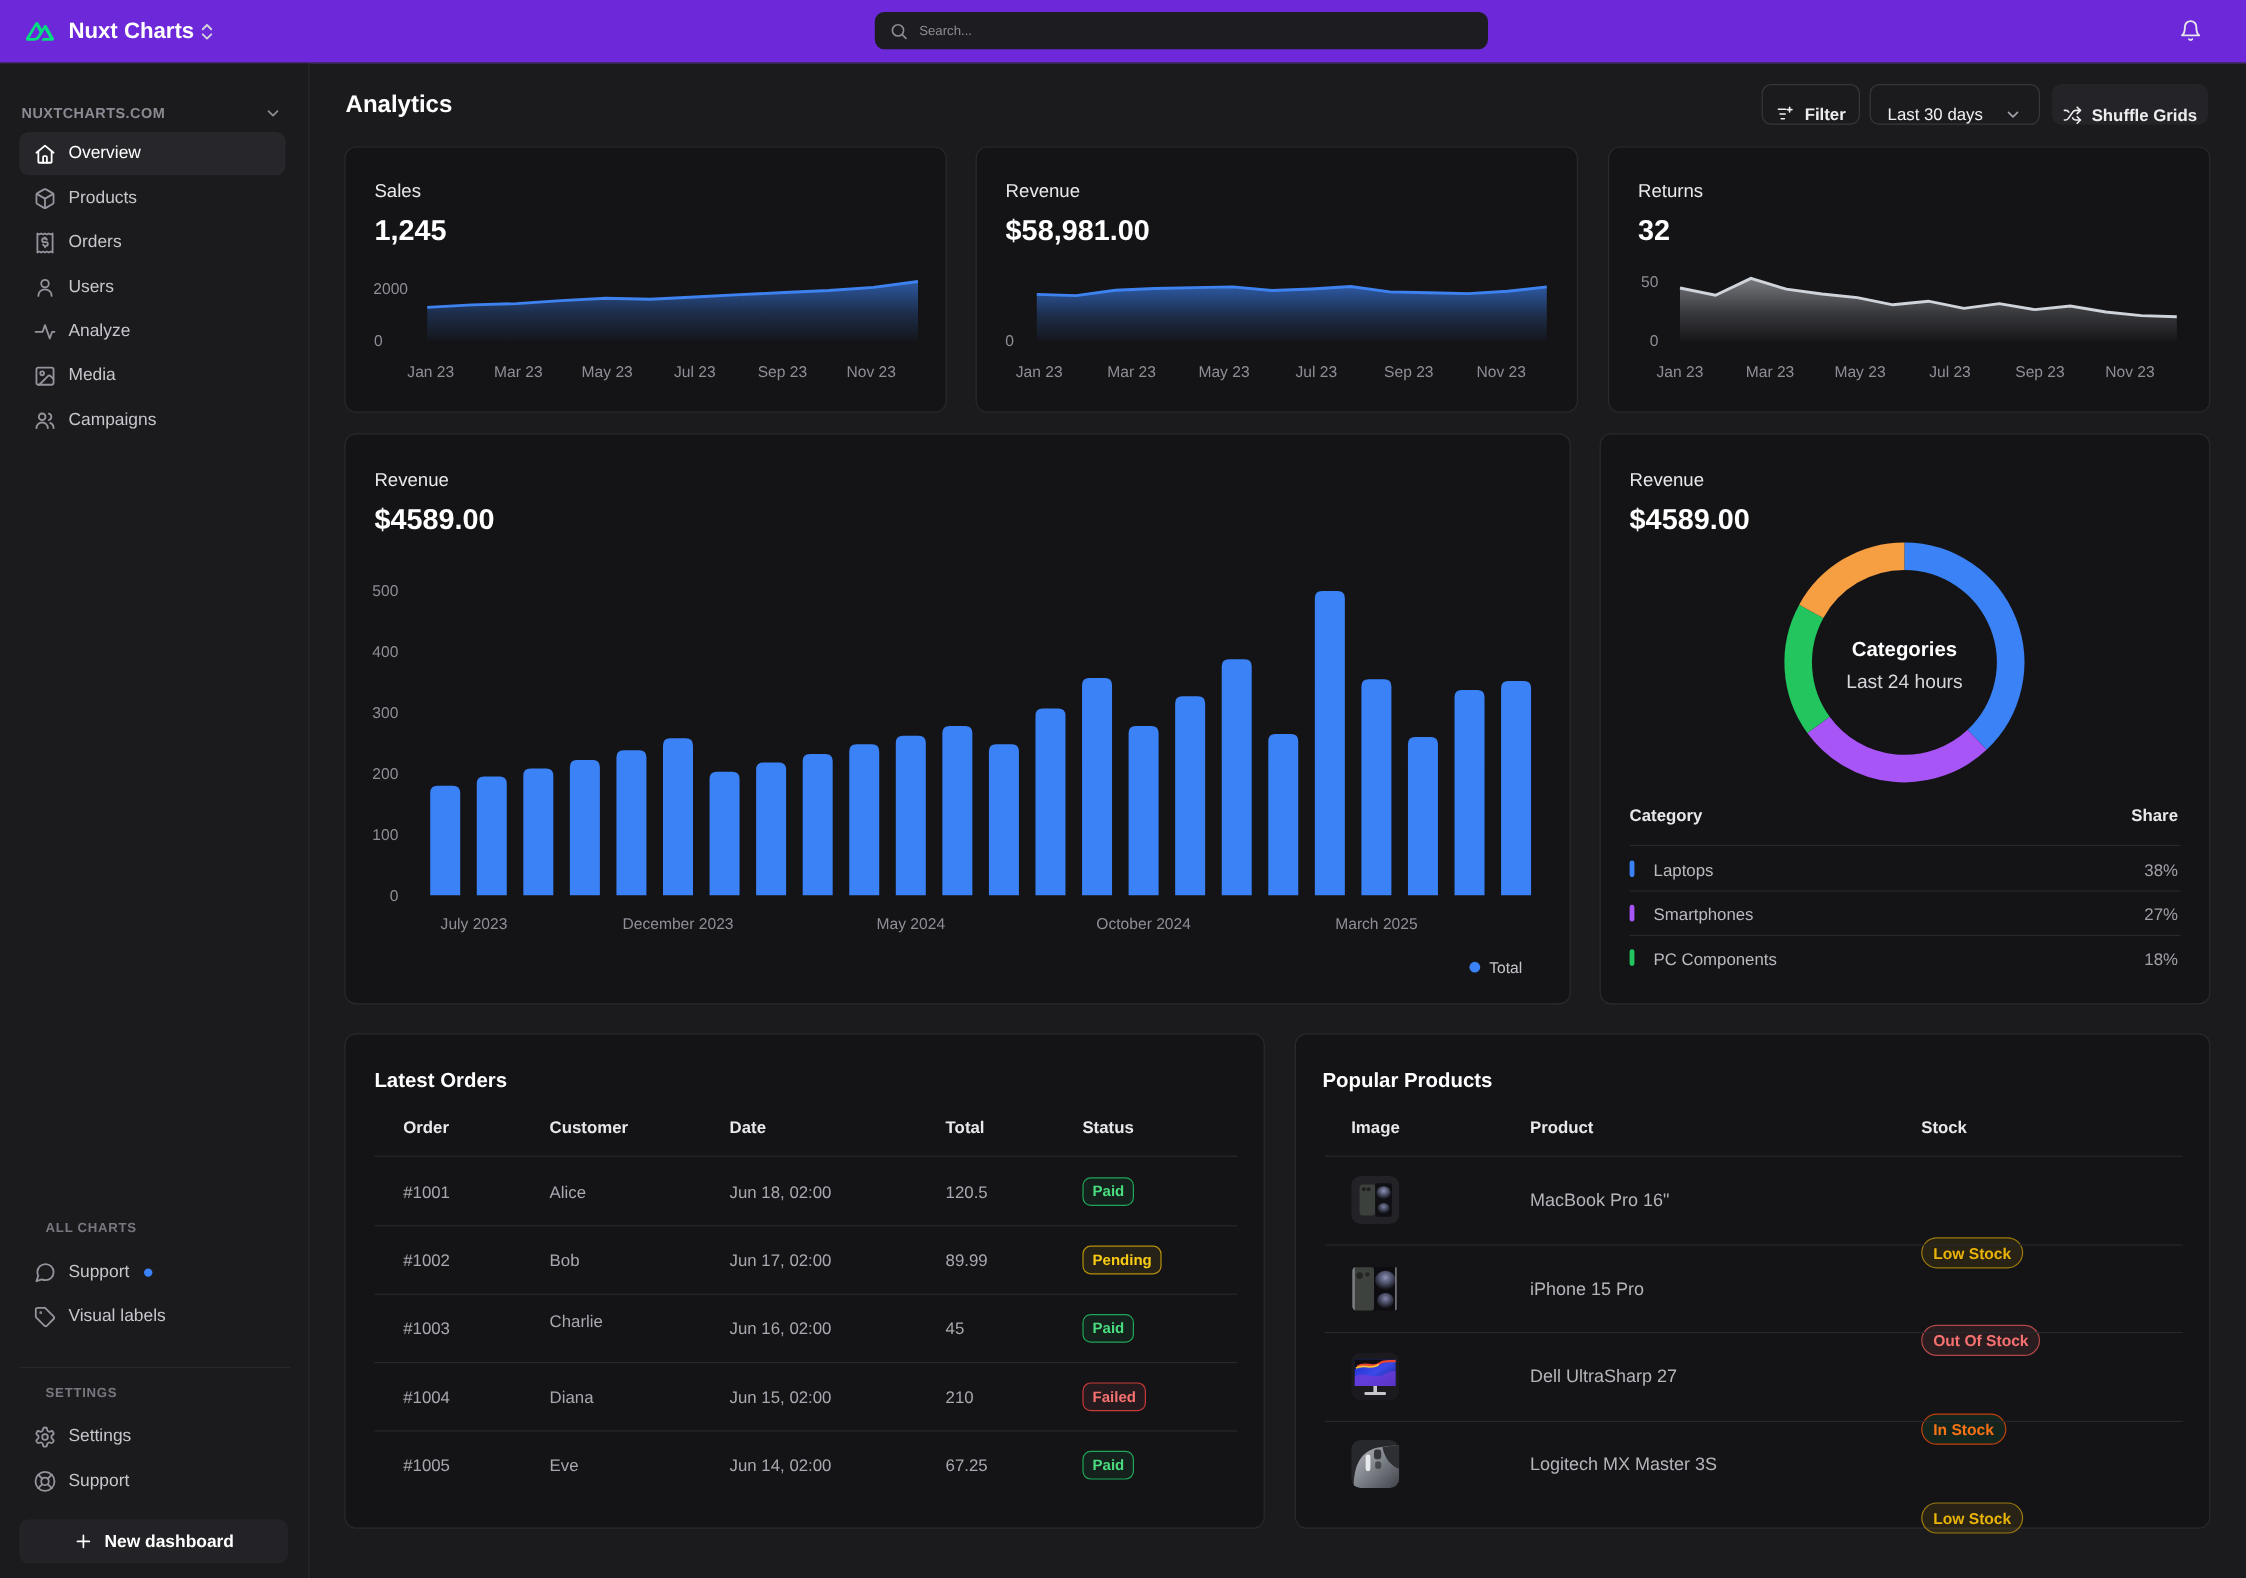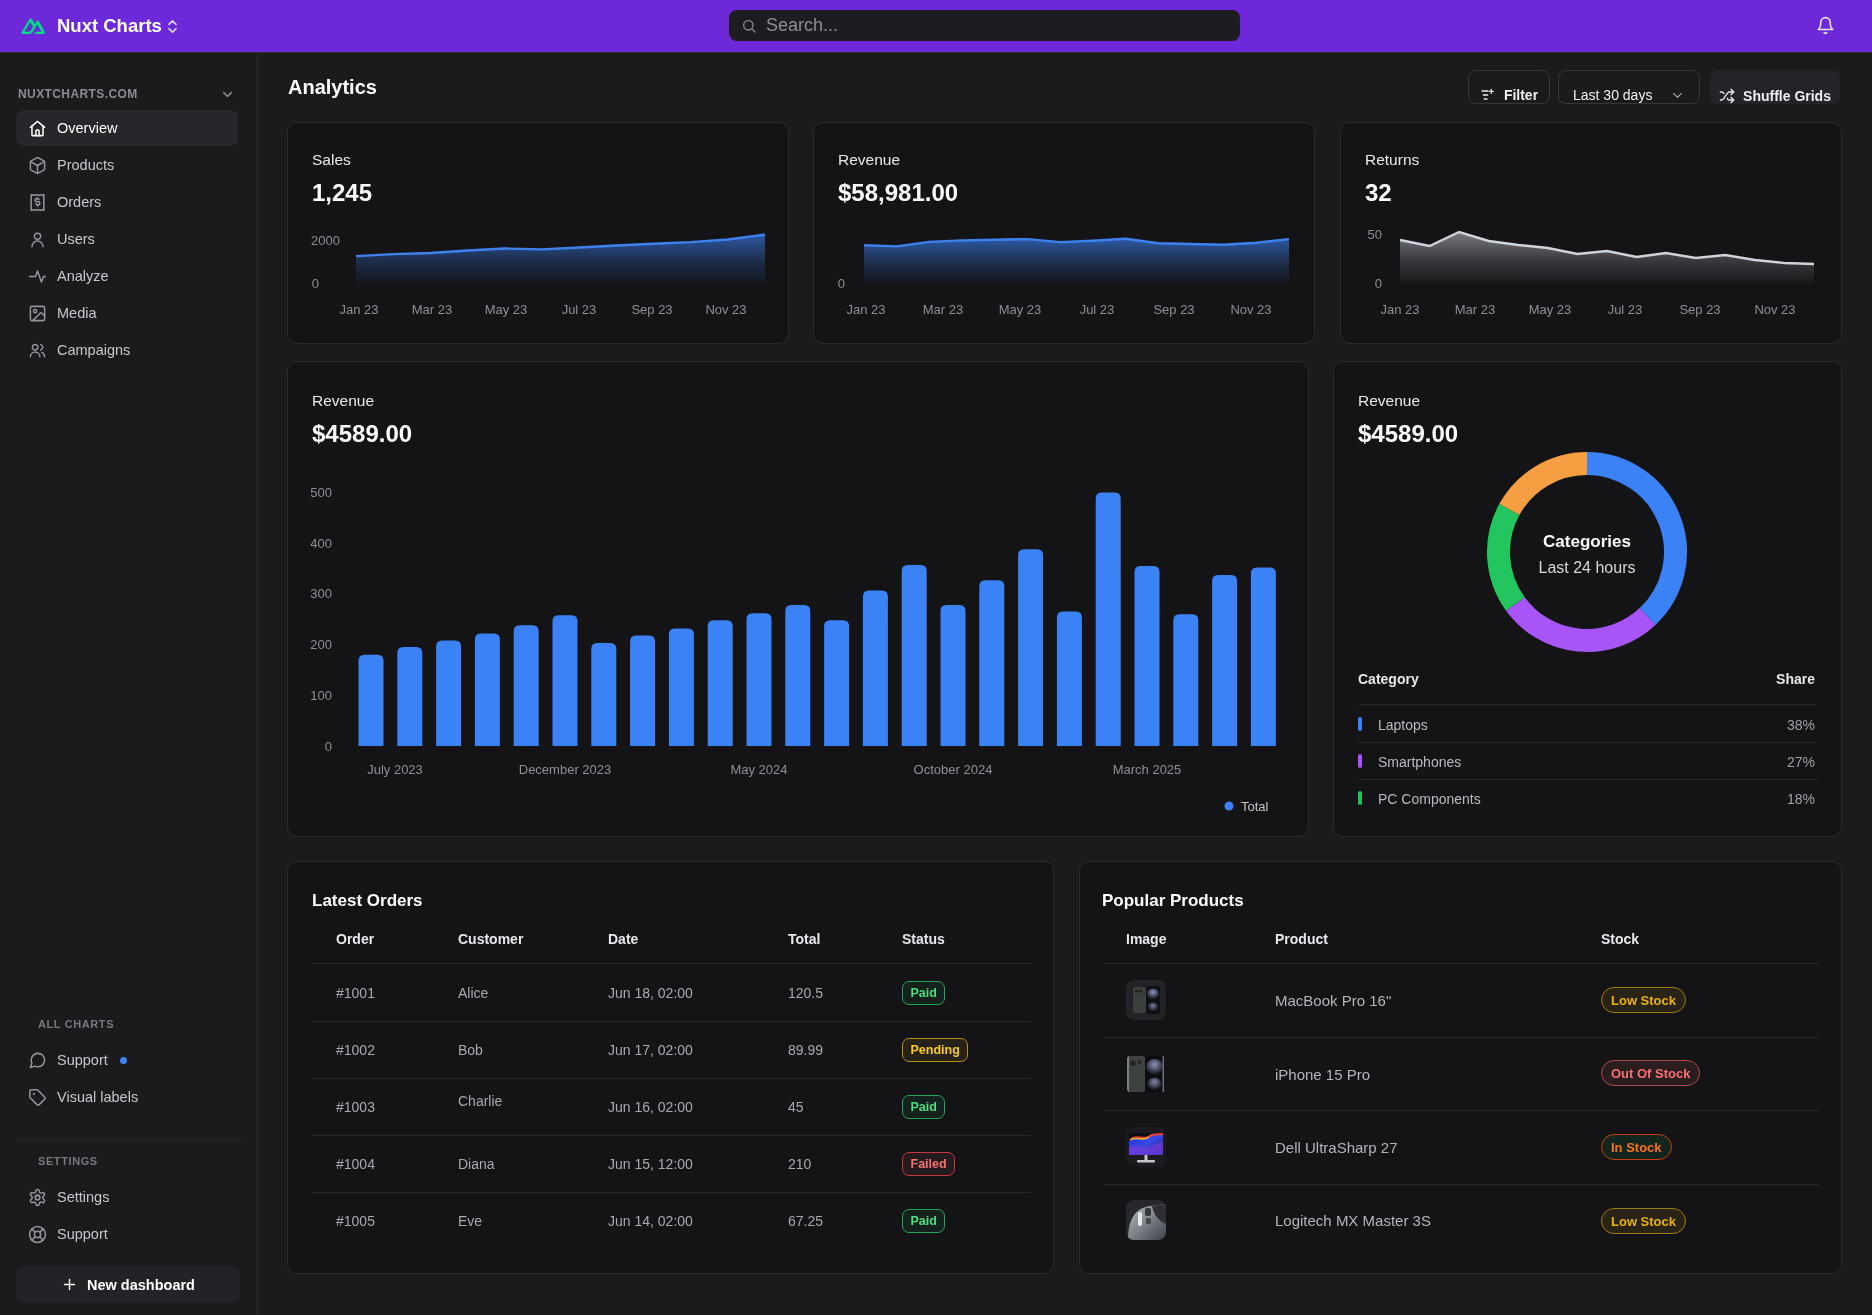--- a/index.html
+++ b/index.html
@@ -15,21 +15,21 @@
   svg text { font-family:"Liberation Sans", sans-serif; }
   .itm { position:absolute; left:16px; width:222px; height:36px; border-radius:8px;
     display:flex; align-items:center; gap:10px; padding-left:12px;
     color:#c6c6cc; font-size:14.5px; }
   .itm svg { flex:0 0 auto; }
   .seclabel { position:absolute; left:18px; color:#77777f; font-size:11px;
     font-weight:bold; letter-spacing:.6px;margin-left:20px; }
   .badge { display:inline-flex; align-items:center; justify-content:center;
     font-size:12.5px; font-weight:bold; border-radius:7px; height:24px; padding:0 7.5px; }
   .pill { display:inline-flex; align-items:center; justify-content:center;
-    font-size:13px; font-weight:bold; border-radius:13px; height:26px; padding:12px 9px; }
+    font-size:13px; font-weight:bold; border-radius:13px; height:26px; padding:12px 9px;margin-top:44px; }
   .hdrbtn { position:absolute; top:17px; height:34px; border-radius:8px;
     display:flex; align-items:flex-end; font-size:14px; font-weight:600; color:#ededf0; }
   .thead { position:absolute; font-size:14px; font-weight:bold; color:#e8e8ec; }
   .tcell { position:absolute; font-size:14px; color:#a8a8b0; }
   .divline { position:absolute; height:1px; background:#27272c; }
 </style>
 </head>
 <body>
 
 <div id="topbar">
@@ -38,21 +38,21 @@
   </svg>
   <div class="abs" style="left:57px;top:15px;font-size:18.5px;font-weight:bold;color:#fff">Nuxt Charts</div>
   <svg class="abs" style="left:164px;top:18px" width="17" height="17" viewBox="0 0 24 24" fill="none" stroke="#d4d4da" stroke-width="2.2" stroke-linecap="round" stroke-linejoin="round">
     <path d="M7 9l5-5 5 5M7 15l5 5 5-5"></path>
   </svg>
   <div class="abs" style="left:729px;top:10px;width:511px;height:31px;background:#1d1d21;border-radius:8px;display:flex;align-items:center;padding:0 12px;gap:9px">
     <svg width="16" height="16" viewBox="0 0 24 24" fill="none" stroke="#8d8d95" stroke-width="2" stroke-linecap="round">
         <circle cx="11" cy="11" r="7"></circle>
         <path d="M21 21l-4.35-4.35"></path>
       </svg>
-    <span style="color:#8d8d95;font-size:18px">Search...</span>
+    <span style="color:#8d8d95;font-size:11px">Search...</span>
   </div>
   <svg class="abs" style="left:1816px;top:16px" width="19" height="19" viewBox="0 0 24 24" fill="none" stroke="#e6e6ea" stroke-width="2" stroke-linecap="round" stroke-linejoin="round">
     <path d="M6 8a6 6 0 0 1 12 0c0 7 3 9 3 9H3s3-2 3-9"></path>
       <path d="M10.3 21a1.94 1.94 0 0 0 3.4 0"></path>
   </svg>
 </div>
 <div id="sidebar">
 
   <div class="abs" style="left:18px;top:34px;color:#8b8b93;font-size:12px;font-weight:bold;letter-spacing:.4px">NUXTCHARTS.COM</div>
   <svg class="abs" style="left:220px;top:34px" width="15" height="15" viewBox="0 0 24 24" fill="none" stroke="#8b8b93" stroke-width="2.4" stroke-linecap="round" stroke-linejoin="round">
@@ -326,21 +326,21 @@
     <div class="badge" style="left:614px;top:176px;position:absolute;color:#facc15;border:1px solid #b3900c;background:rgba(250,204,21,0.08)">Pending</div>
     <div class="divline" style="left:24px;top:216px;width:719px"></div>
     <div class="tcell" style="left:48px;top:237px">#1003</div>
     <div class="tcell" style="left:170px;top:231px">Charlie</div>
     <div class="tcell" style="left:320px;top:237px">Jun 16, 02:00</div>
     <div class="tcell" style="left:500px;top:237px">45</div>
     <div class="badge" style="left:614px;top:233px;position:absolute;color:#4ade80;border:1px solid #1fa657;background:rgba(34,197,94,0.08)">Paid</div>
     <div class="divline" style="left:24px;top:273px;width:719px"></div>
     <div class="tcell" style="left:48px;top:294px">#1004</div>
     <div class="tcell" style="left:170px;top:294px">Diana</div>
-    <div class="tcell" style="left:320px;top:294px">Jun 15, 12:00</div>
+    <div class="tcell" style="left:320px;top:294px">Jun 15, 02:00</div>
     <div class="tcell" style="left:500px;top:294px">210</div>
     <div class="badge" style="left:614px;top:290px;position:absolute;color:#f87171;border:1px solid #c73a3a;background:rgba(248,113,113,0.08)">Failed</div>
     <div class="divline" style="left:24px;top:330px;width:719px"></div>
     <div class="tcell" style="left:48px;top:351px">#1005</div>
     <div class="tcell" style="left:170px;top:351px">Eve</div>
     <div class="tcell" style="left:320px;top:351px">Jun 14, 02:00</div>
     <div class="tcell" style="left:500px;top:351px">67.25</div>
     <div class="badge" style="left:614px;top:347px;position:absolute;color:#4ade80;border:1px solid #1fa657;background:rgba(34,197,94,0.08)">Paid</div>
   </div>
 

